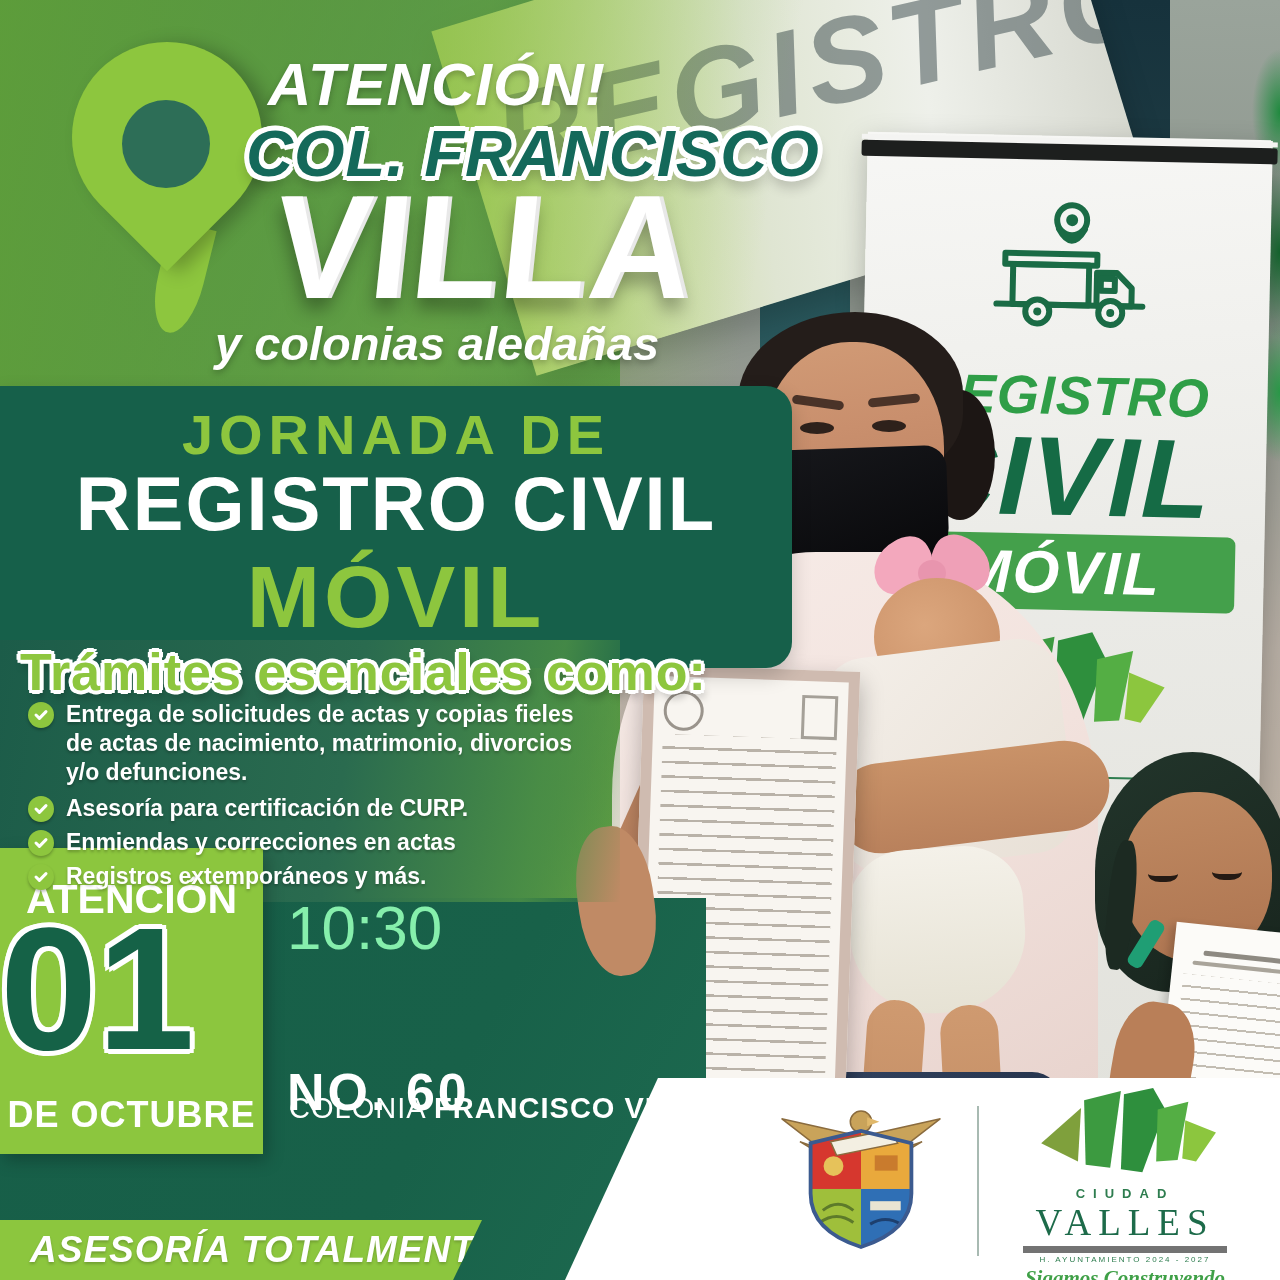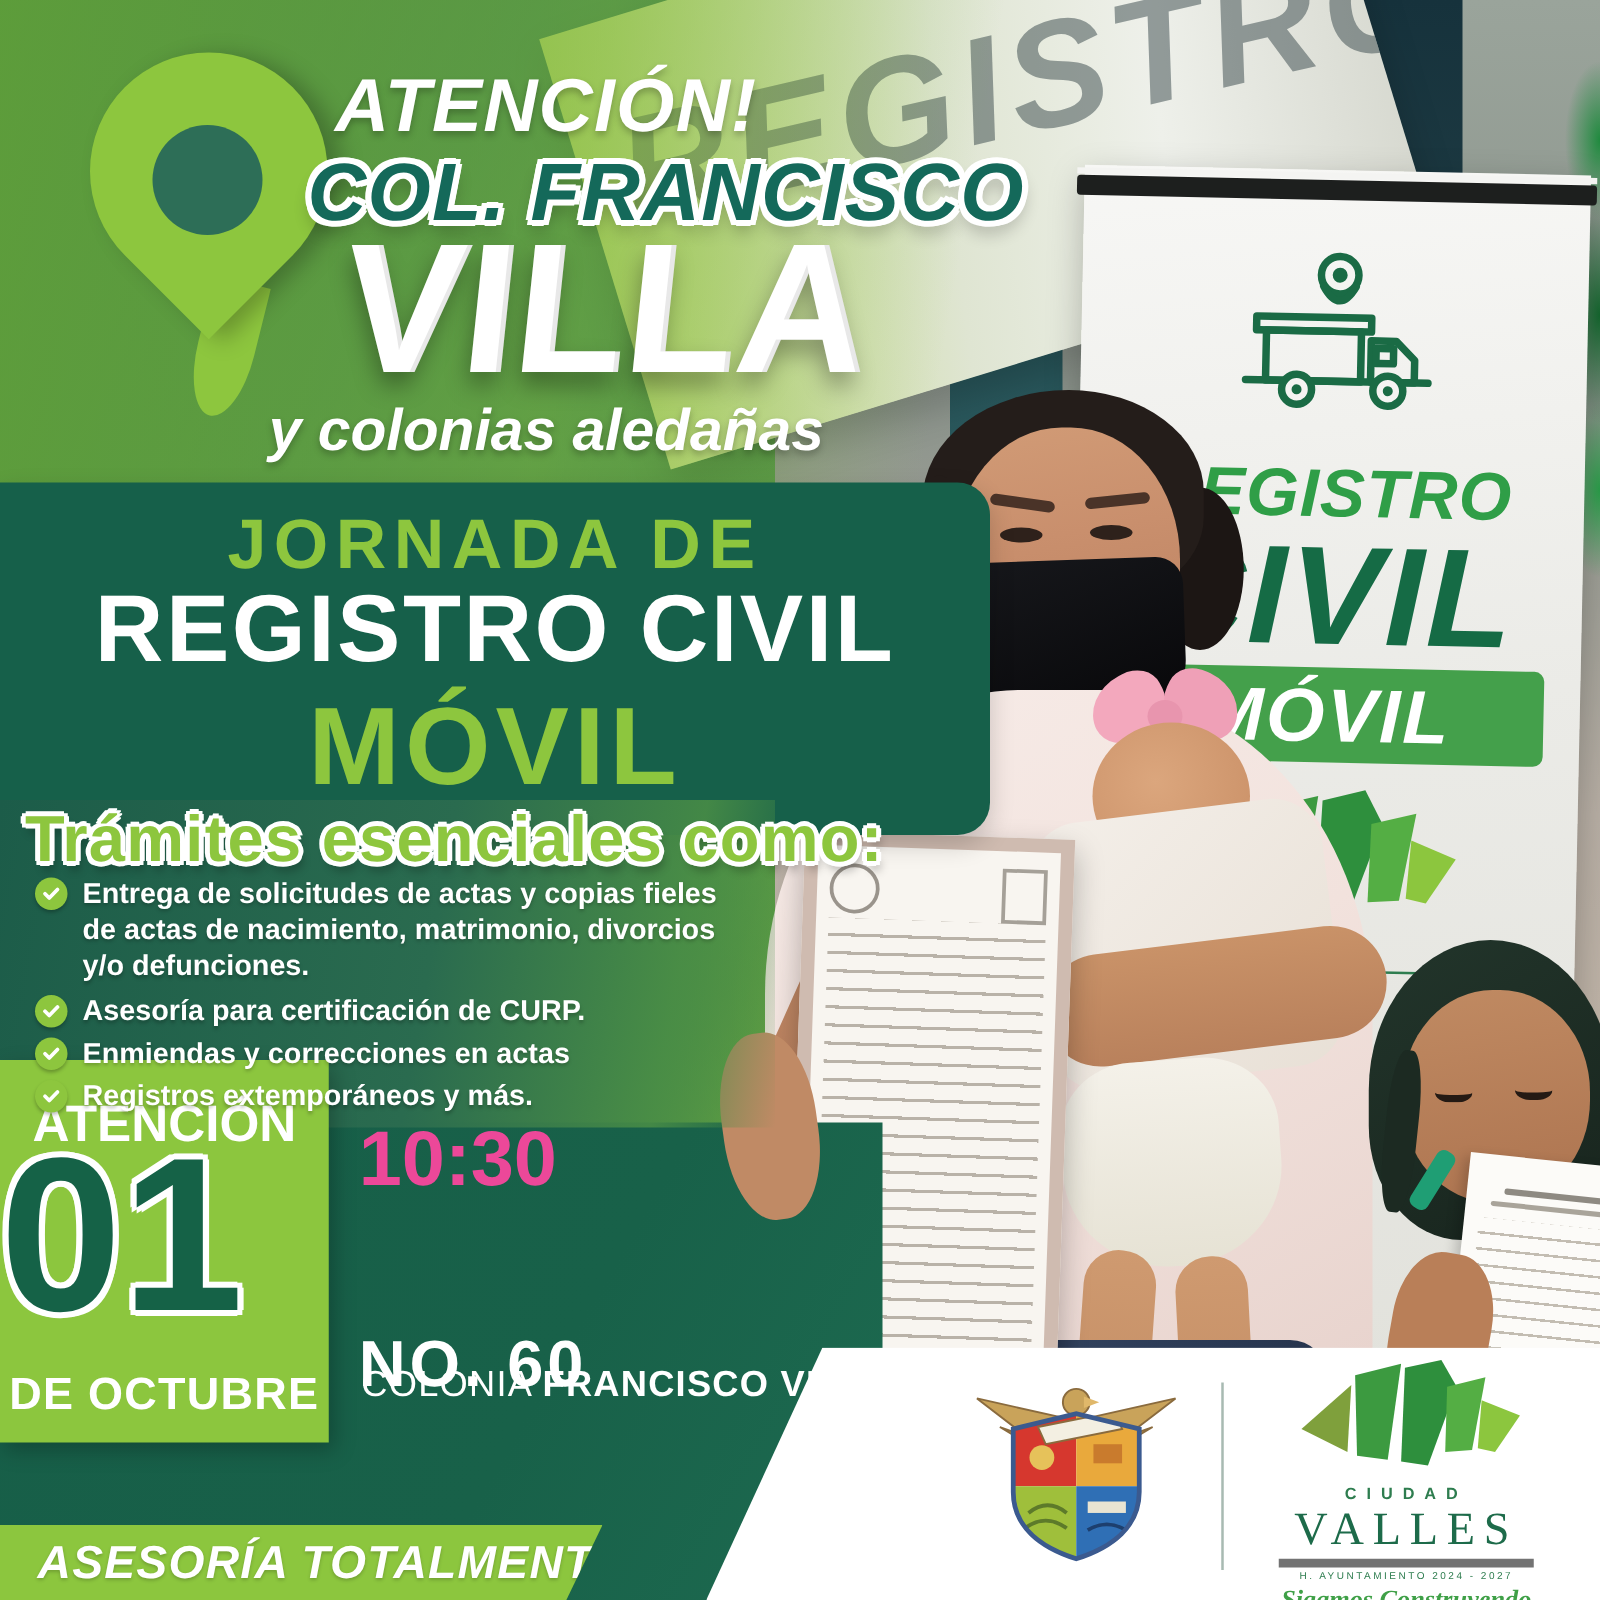--- a/index.html
+++ b/index.html
@@ -155,21 +155,21 @@
   .row3{left:28px;top:828px;width:580px;}
   .row4{left:28px;top:862px;width:580px;}
 
   
   .daybox{left:0;top:848px;width:263px;height:306px;z-index:9;background:#8cc63e;box-shadow:4px 6px 16px rgba(0,0,0,.25);}
   .day{position:absolute;left:0;top:28px;width:100%;text-align:center;font-size:41px;font-weight:bold;color:#fff;letter-spacing:0;}
   .daynum{position:absolute;left:0;top:40px;width:100%;text-align:left;font-size:175px;font-weight:bold;color:#156247;
     text-shadow:5px 0 0 #fff,-5px 0 0 #fff,0 5px 0 #fff,0 -5px 0 #fff,4px 4px 0 #fff,-4px -4px 0 #fff,4px -4px 0 #fff,-4px 4px 0 #fff;}
   .month{position:absolute;left:0;bottom:18px;width:100%;text-align:center;font-size:36px;font-weight:bold;color:#fff;letter-spacing:1px;}
 
-  .time1{left:287px;top:892px;font-size:62px;font-weight:bold;color:#ec4899;}
+  .time1{left:287px;top:892px;font-size:62px;font-weight:normal;color:#86efac;}
   .time2{left:287px;top:958px;color:#fff;display:flex;align-items:baseline;}
   .time2 .a{font-size:40px;font-weight:400;margin-right:12px;}
   .time2 .t14{font-size:62px;font-weight:bold;margin-right:14px;}
   .time2 .hrs{font-size:40px;font-weight:300;letter-spacing:2px;}
   .street{left:287px;top:1026px;font-size:43px;font-weight:bold;color:#8dc63e;letter-spacing:2px;text-shadow:0 3px 4px rgba(0,0,0,.3);}
   .number{left:287px;top:1062px;font-size:52px;font-weight:bold;color:#fff;letter-spacing:3px;}
   .colonia{left:289px;top:1092px;font-size:29px;color:#fff;letter-spacing:1px;}
   .colonia .light{font-weight:300;}
   .colonia .strong{font-weight:bold;}
 

